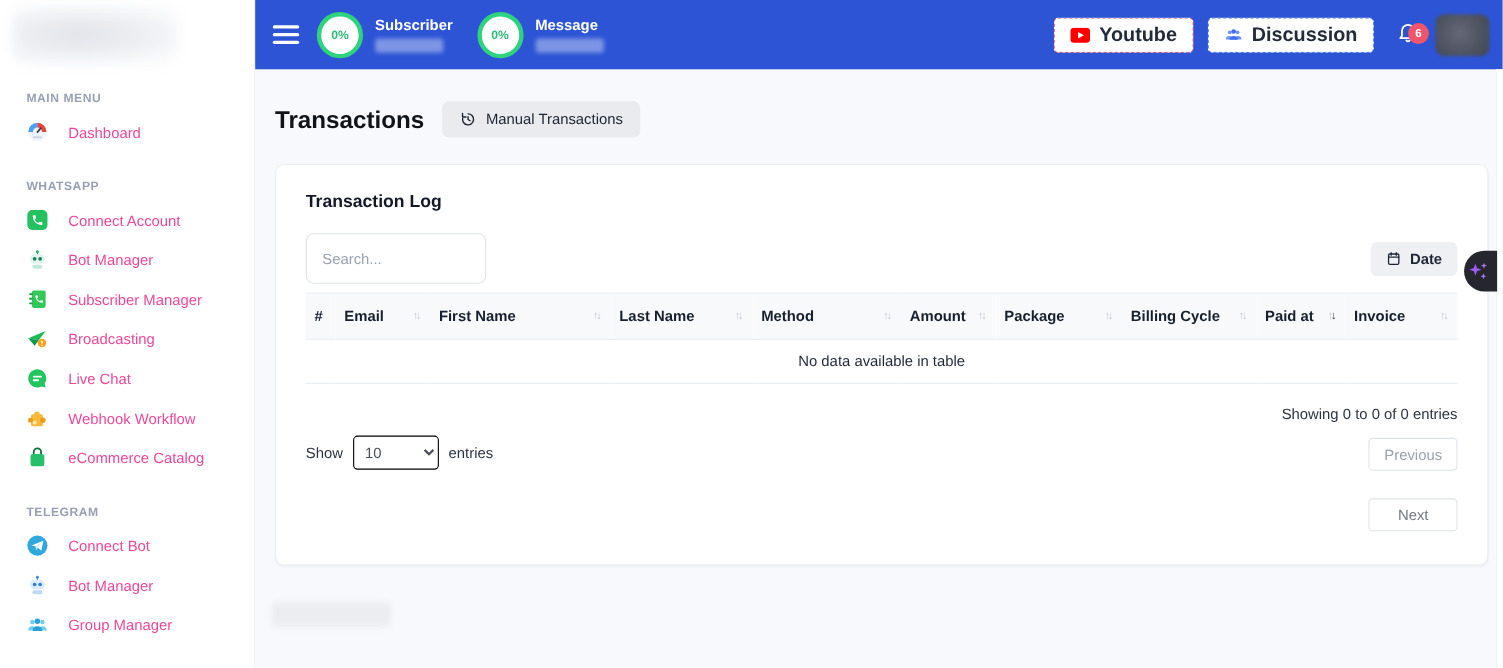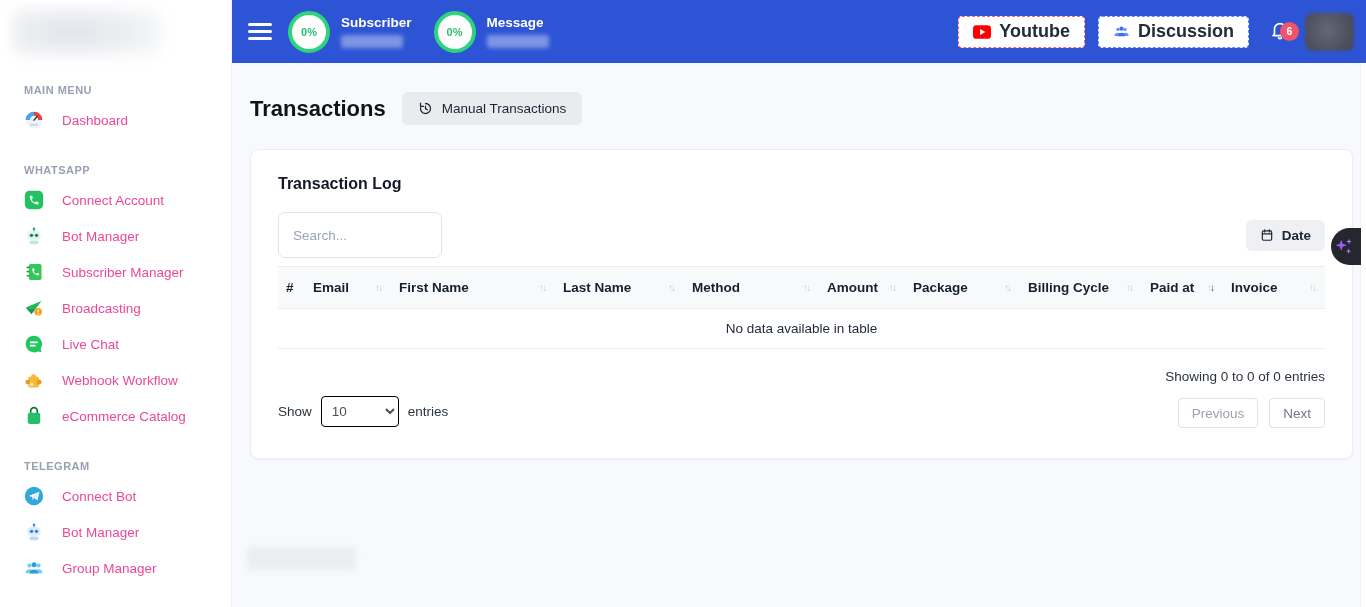--- a/index.html
+++ b/index.html
@@ -69,21 +69,21 @@
   .sorts .dn.active { color:#3a4252; }
   .tx td.empty-cell { padding:12px 8px; border-bottom:1px solid #e9edf2; text-align:center; font-size:13.5px; color:#1f2835; }
 
   
   .table-foot { margin-top:20px; display:flex; justify-content:space-between; align-items:flex-start; }
   .show-entries { display:flex; align-items:center; gap:9px; font-size:13.5px; color:#2b3440; margin-top:27px; }
   .page-size { width:78px; height:31px; border:1px solid #000000; border-radius:4px; font-size:13.5px;
     color:#495057; padding:0 6px; font-family:inherit; background:#fff; }
   .foot-right { display:flex; flex-direction:column; align-items:flex-end; gap:14px; }
   .info-text { font-size:13.5px; color:#2b3440; }
-  .pager { display:flex; gap:11px; }
+  .pager { display:flex; gap:25px;flex-direction:column; }
   .page-btn { height:30px; background:#ffffff; border:1px solid #dfe3e8; border-radius:4px; padding:0 13px;
     font-size:13.5px; font-family:inherit; cursor:pointer; }
   .btn-prev { color:#9aa2af; }
   .btn-next { color:#707885; }
 
   
   .scroll-strip { position:absolute; top:63px; right:0; bottom:0; width:8px; background:#ffffff; border-left:1px solid #f0f1f4; }
   .ai-fab { position:absolute; top:228px; right:7px; width:30px; height:37px; background:#25262e;
     border-radius:19px 0 0 19px; display:flex; align-items:center; justify-content:center; cursor:pointer; z-index:5; }
   .footer-blur { position:absolute; left:15px; top:547px; width:109px; height:23px; background:#e9ebef;

